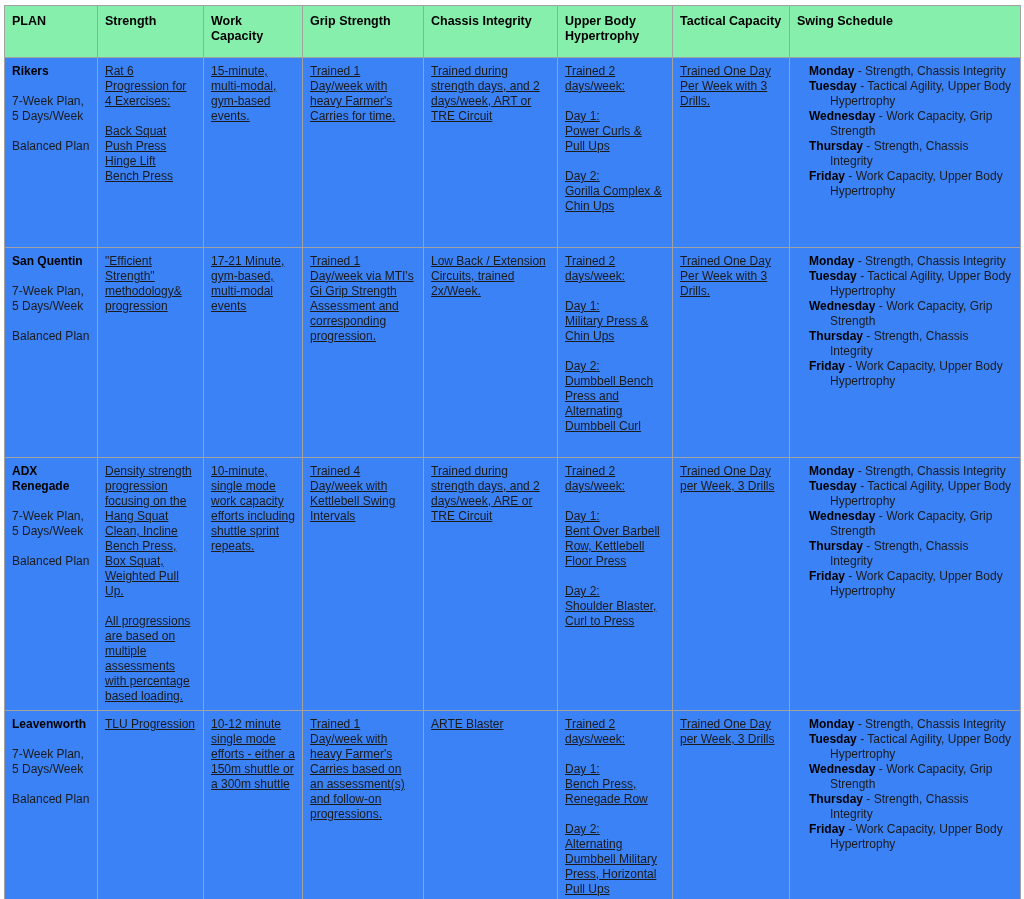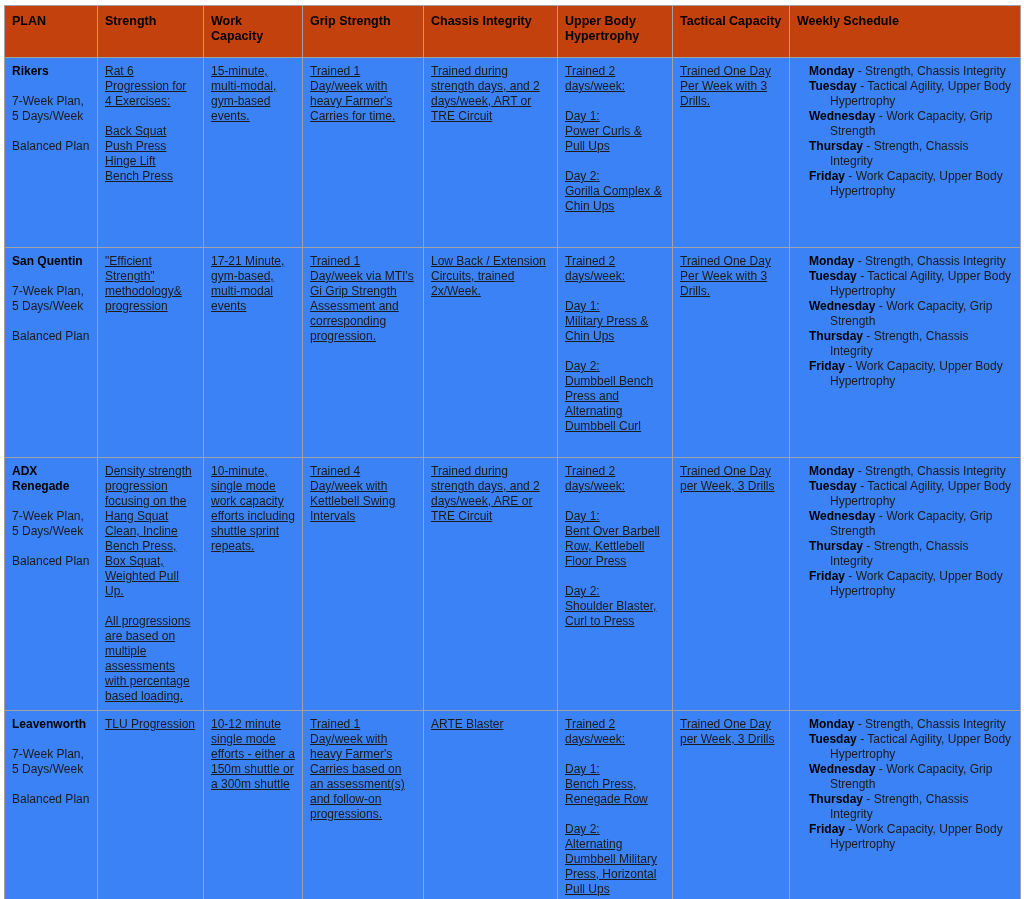--- a/index.html
+++ b/index.html
@@ -31,21 +31,21 @@
 
   table.plans th, table.plans td {
     border: 1px solid #a2a2a2;
     vertical-align: top;
     text-align: left;
     padding: 6px 7px 6px 7px;
     overflow: hidden;
   }
   table.plans thead tr { height: 52px; }
   table.plans thead th {
-    background: #c2410c;
+    background: #86efac;
     font-size: 12.5px;
     font-weight: bold;
     color: #000;
     padding-top: 8px;
   }
   table.plans tbody td { background: #3b82f6; }
   table.plans tbody tr:nth-child(1) { height: 190px; }
   table.plans tbody tr:nth-child(2) { height: 210px; }
   table.plans tbody tr:nth-child(3) { height: 250px; }
   table.plans tbody tr:nth-child(4) { height: 185px; }
@@ -74,21 +74,21 @@
     </colgroup>
     <thead>
       <tr>
           <th>PLAN</th>
           <th>Strength</th>
           <th>Work Capacity</th>
           <th>Grip Strength</th>
           <th>Chassis Integrity</th>
           <th>Upper Body Hypertrophy</th>
           <th>Tactical Capacity</th>
-          <th>Weekly Schedule</th>
+          <th>Swing Schedule</th>
         </tr>
     </thead>
     <tbody>
         <tr>
           <td>
             <div class="plan-name">Rikers</div>
             <div class="plan-details">7-Week Plan, 5 Days/Week
 
 Balanced Plan</div>
           </td>

